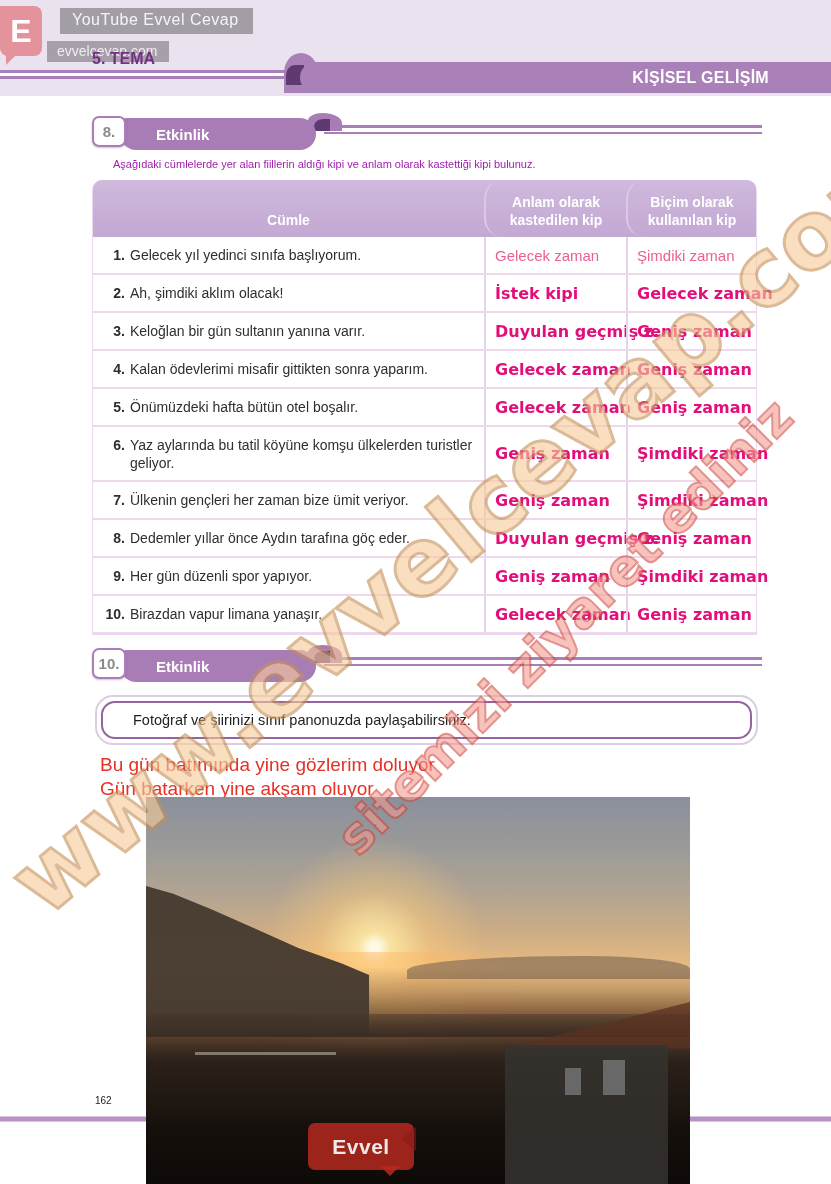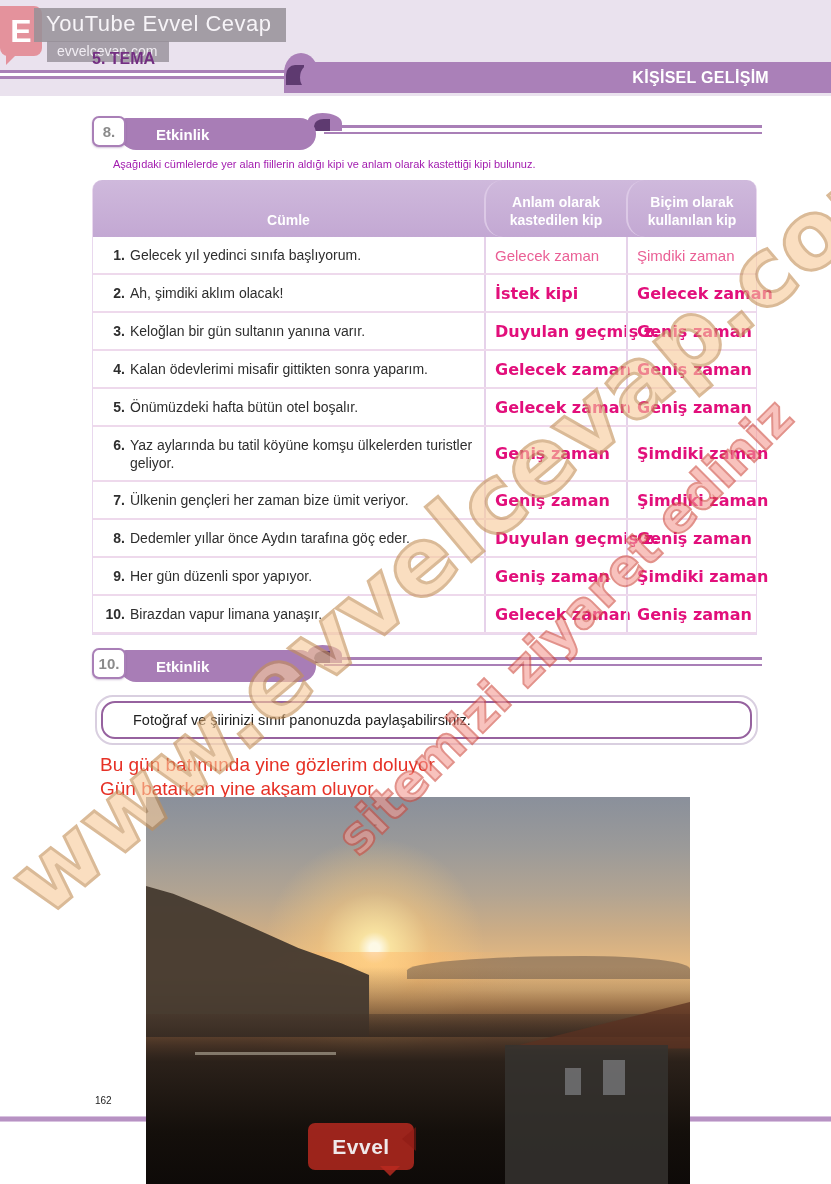--- a/index.html
+++ b/index.html
@@ -7,22 +7,22 @@
   body { font-family:"Liberation Sans", sans-serif; background:#ffffff; position:relative; overflow:hidden; }
   .page { position:absolute; inset:0; background:#ffffff; }
 
   
   .top-band { position:absolute; left:0; top:0; width:831px; height:96px; background:#eae2ee; }
   .e-logo { position:absolute; left:0; top:6px; width:42px; height:50px; background:#e4929c;
             border-radius:0 8px 8px 8px; color:#fff; font-weight:bold; font-size:32px;
             display:flex; align-items:center; justify-content:center; }
   .e-logo::after { content:""; position:absolute; left:6px; bottom:-9px; border:9px solid transparent;
                    border-top-color:#e4929c; border-left-color:#e4929c; }
-  .chan-box { position:absolute; left:34px; top:8px; background:rgba(150,144,152,.85); color:#f7f4f8;
-              font-size:22px; padding:3px 14px 5px 12px; letter-spacing:.5px; }
+  .chan-box { position:absolute; left:60px; top:8px; background:rgba(150,144,152,.85); color:#f7f4f8;
+              font-size:16px; padding:3px 14px 5px 12px; letter-spacing:.5px; }
   .site-box { position:absolute; left:47px; top:41px; background:rgba(150,144,152,.8); color:#f1edf3;
               font-size:14px; padding:2px 12px 3px 10px; }
   .tema { position:absolute; left:92px; top:50px; color:#732f82; font-weight:bold; font-size:16px; }
   .head-line { position:absolute; left:0; top:70px; width:302px; height:9px; background:#ffffff;
                border-top:3px solid #a97fb7; border-bottom:3px solid #a97fb7; }
   .ribbon { position:absolute; left:300px; top:62px; width:531px; height:31px; background:#aa80b8;
             border-radius:16px 0 0 16px; display:flex; align-items:center; justify-content:flex-end;
             padding-right:62px; color:#ffffff; font-weight:bold; font-size:16px; letter-spacing:.3px; }
   .ribbon-fold { position:absolute; left:284px; top:53px; width:34px; height:40px; background:#aa80b8;
                  border-radius:60% 60% 0 0; }

